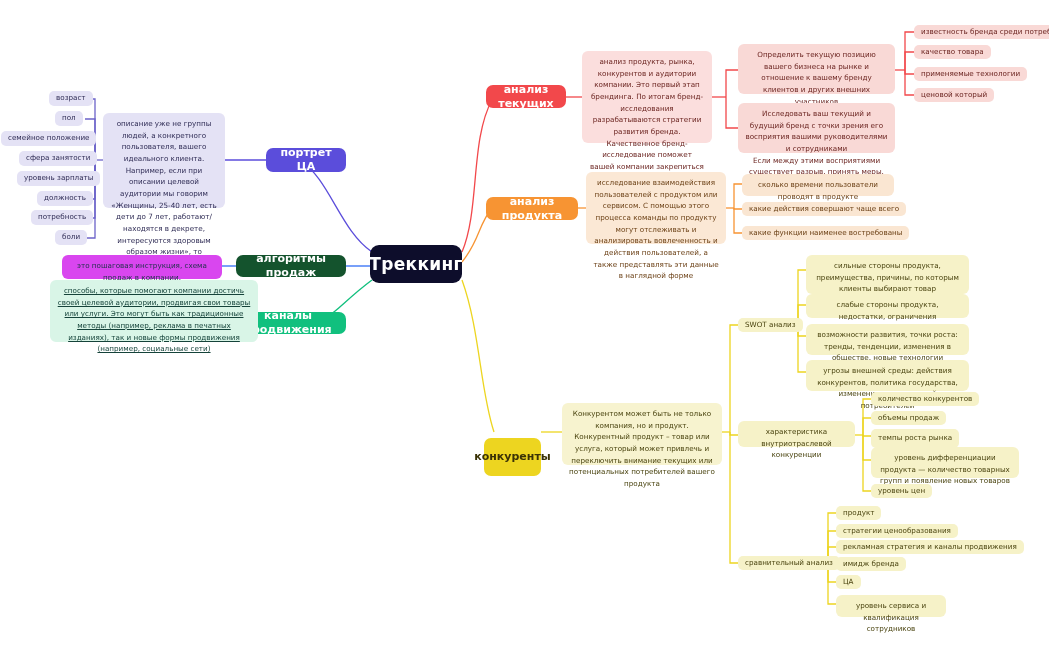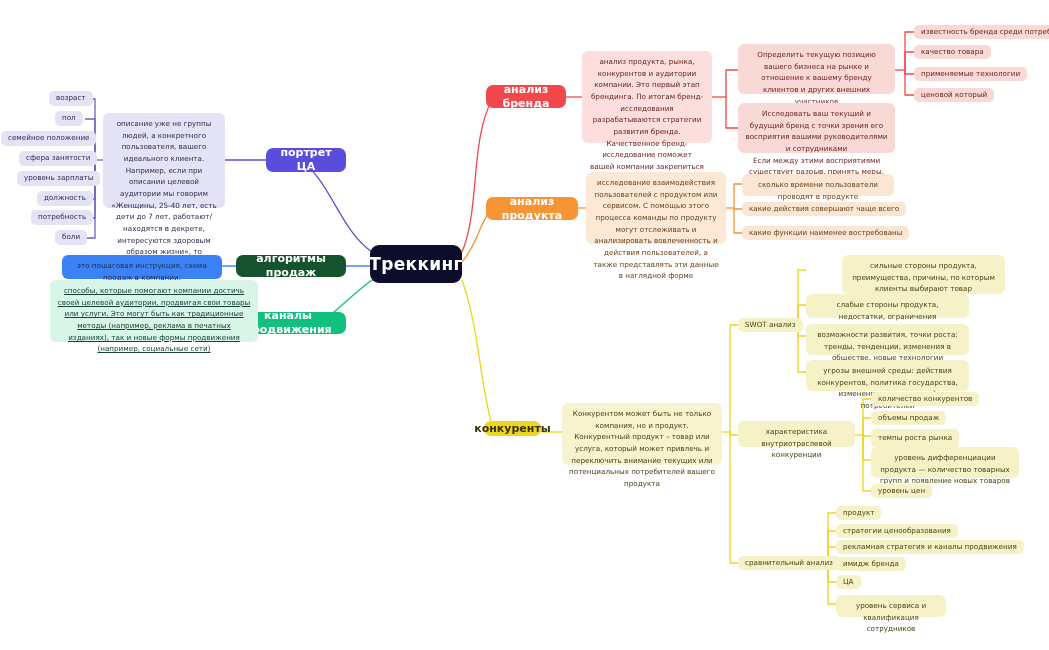--- a/index.html
+++ b/index.html
@@ -32,21 +32,21 @@
   .b-red{background:#f2484b;}
   .b-orange{background:#f79433;}
   .b-yellow{background:#edd520;color:#3a3206;}
 
   
   .box{
     border-radius:6px;font-size:7.2px;line-height:1.62;
     padding:5px 7px;box-sizing:border-box;text-align:center;
   }
   .t-purple{background:#e4e2f5;color:#2f2c55;}
-  .t-blue{background:#3b82f6;color:#24314f;}
+  .t-blue{background:#d946ef;color:#24314f;}
   .t-green{background:#d9f5e7;color:#15433a;}
   .t-red{background:#fbdedd;color:#6b2420;}
   .t-red2{background:#f9d9d6;color:#6b2420;}
   .t-orange{background:#fbe8d5;color:#6a3f14;}
   .t-orange2{background:#fae6d2;color:#6a3f14;}
   .t-yellow{background:#f7f3cf;color:#4a4410;}
   .t-yellow2{background:#f6f2c8;color:#4a4410;}
   .lbl{
     border-radius:5px;font-size:7.2px;line-height:1.5;padding:4px 7px;
     box-sizing:border-box;display:flex;align-items:center;
@@ -149,44 +149,44 @@
   <div class="node lbl lbl-purple nowrap" style="left:37px;top:191px;height:15px;">должность</div>
   <div class="node lbl lbl-purple nowrap" style="left:31px;top:210px;height:15px;">потребность</div>
   <div class="node lbl lbl-purple nowrap" style="left:55px;top:230px;height:15px;">боли</div>
 
   <div class="node branch b-blue" style="left:236px;top:255px;width:110px;height:22px;">алгоритмы продаж</div>
   <div class="node box t-blue" style="left:62px;top:255px;width:160px;height:24px;">это пошаговая инструкция, схема продаж в компании.</div>
 
   <div class="node branch b-green" style="left:230px;top:312px;width:116px;height:22px;">каналы продвижения</div>
   <div class="node box t-green" style="left:50px;top:280px;width:208px;height:62px;text-decoration:underline;">способы, которые помогают компании достичь своей целевой аудитории, продвигая свои товары или услуги. Это могут быть как традиционные методы (например, реклама в печатных изданиях), так и новые формы продвижения (например, социальные сети)</div>
 
-  <div class="node branch b-red" style="left:486px;top:85px;width:80px;height:23px;">анализ бренда</div>
+  <div class="node branch b-red" style="left:486px;top:85px;width:80px;height:23px;">анализ текущих</div>
   <div class="node box t-red" style="left:582px;top:51px;width:130px;height:92px;">анализ продукта, рынка, конкурентов и аудитории компании. Это первый этап брендинга. По итогам бренд-исследования разрабатываются стратегии развития бренда. Качественное бренд-исследование поможет вашей компании закрепиться в сознании аудитории, установить эмоциональную связь с клиентом</div>
 
   <div class="node box t-red2" style="left:738px;top:44px;width:157px;height:50px;">Определить текущую позицию вашего бизнеса на рынке и отношение к вашему бренду клиентов и других внешних участников</div>
   <div class="node box t-red2" style="left:738px;top:103px;width:157px;height:50px;white-space:pre-line;">Исследовать ваш текущий и будущий бренд с точки зрения его восприятия вашими руководителями и сотрудниками
 Если между этими восприятиями существует разрыв, принять меры, чтобы его устранить</div>
 
   <div class="node lbl t-red2 nowrap" style="left:914px;top:25px;height:14px;">известность бренда среди потребителей</div>
   <div class="node lbl t-red2 nowrap" style="left:914px;top:45px;height:14px;">качество товара</div>
   <div class="node lbl t-red2 nowrap" style="left:914px;top:67px;height:14px;">применяемые технологии</div>
   <div class="node lbl t-red2 nowrap" style="left:914px;top:88px;height:14px;">ценовой который</div>
 
   <div class="node branch b-orange" style="left:486px;top:197px;width:92px;height:23px;">анализ продукта</div>
   <div class="node box t-orange2" style="left:742px;top:174px;width:152px;height:22px;">сколько времени пользователи проводят в продукте</div>
 
   <div class="node box t-orange" style="left:586px;top:172px;width:140px;height:72px;">исследование взаимодействия пользователей с продуктом или сервисом. С помощью этого процесса команды по продукту могут отслеживать и анализировать вовлеченность и действия пользователей, а также представлять эти данные в наглядной форме</div>
   <div class="node lbl t-orange2 nowrap" style="left:742px;top:202px;height:14px;">какие действия совершают чаще всего</div>
   <div class="node lbl t-orange2 nowrap" style="left:742px;top:226px;height:14px;">какие функции наименее востребованы</div>
 
-  <div class="node branch b-yellow" style="left:484px;top:421px;width:57px;height:15px;">конкуренты</div>
+  <div class="node branch b-yellow" style="left:484px;top:438px;width:57px;height:38px;">конкуренты</div>
   <div class="node box t-yellow" style="left:562px;top:403px;width:160px;height:62px;">Конкурентом может быть не только компания, но и продукт. Конкурентный продукт – товар или услуга, который может привлечь и переключить внимание текущих или потенциальных потребителей вашего продукта</div>
 
   <div class="node lbl t-yellow2 nowrap" style="left:738px;top:318px;height:14px;">SWOT анализ</div>
-  <div class="node box t-yellow2" style="left:806px;top:255px;width:163px;height:39px;margin-left:36px;">сильные стороны продукта, преимущества, причины, по которым клиенты выбирают товар</div>
+  <div class="node box t-yellow2" style="left:806px;top:255px;width:163px;height:39px;">сильные стороны продукта, преимущества, причины, по которым клиенты выбирают товар</div>
   <div class="node box t-yellow2" style="left:806px;top:294px;width:163px;height:24px;">слабые стороны продукта, недостатки, ограничения</div>
   <div class="node box t-yellow2" style="left:806px;top:324px;width:163px;height:31px;">возможности развития, точки роста: тренды, тенденции, изменения в обществе, новые технологии</div>
   <div class="node box t-yellow2" style="left:806px;top:360px;width:163px;height:31px;">угрозы внешней среды: действия конкурентов, политика государства, изменение предпочтений потребителей</div>
 
   <div class="node box t-yellow2" style="left:738px;top:421px;width:117px;height:26px;">характеристика внутриотраслевой конкуренции</div>
   <div class="node lbl t-yellow2 nowrap" style="left:871px;top:392px;height:14px;">количество конкурентов</div>
   <div class="node lbl t-yellow2 nowrap" style="left:871px;top:411px;height:14px;">объемы продаж</div>
   <div class="node lbl t-yellow2 nowrap" style="left:871px;top:429px;height:19px;">темпы роста рынка</div>
   <div class="node box t-yellow2" style="left:871px;top:447px;width:148px;height:31px;">уровень дифференциации продукта — количество товарных групп и появление новых товаров</div>
   <div class="node lbl t-yellow2 nowrap" style="left:871px;top:484px;height:14px;">уровень цен</div>

